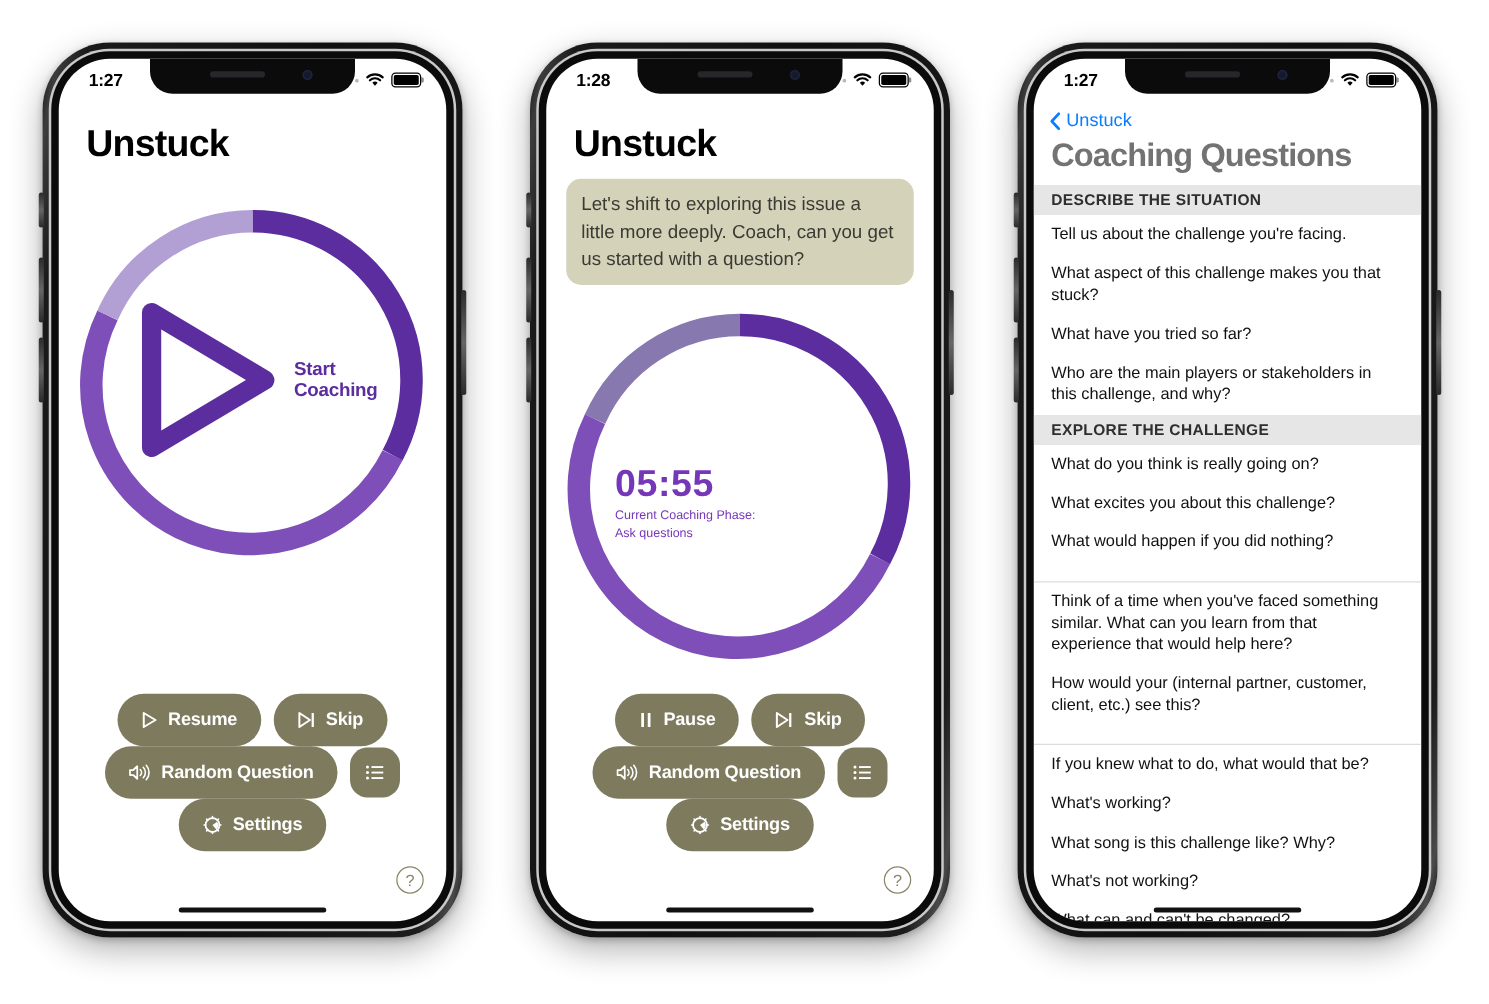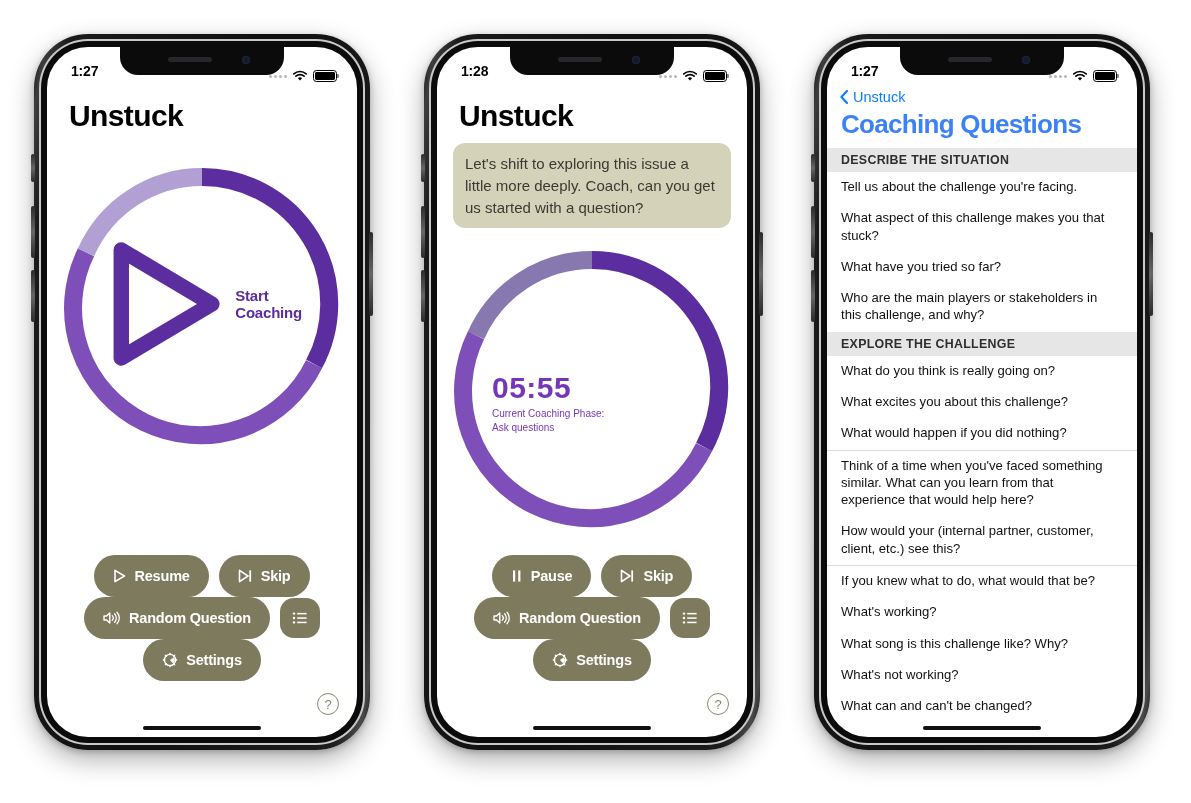--- a/index.html
+++ b/index.html
@@ -85,23 +85,24 @@
     right: 34px; top: 9px;
     width: 8px; height: 8px;
     border-radius: 50%;
     background: #15192b;
     box-shadow: inset 0 0 2px #2b3a66;
   }
 
   
   .statusbar {
     position: absolute;
-    top: 12px; left: 0; right: 0;
+    top: 0; left: 0; right: 0;
     height: 30px;
     display: flex;
+    align-items: center;
     justify-content: space-between;
     padding: 4px 20px 0 24px;
     box-sizing: border-box;
     z-index: 10;
   }
   .status-time {
     font-size: 14px;
     font-weight: bold;
     color: #000;
     letter-spacing: -0.2px;
@@ -262,40 +263,40 @@
     align-items: center;
     gap: 4px;
     padding: 6px 12px 0 12px;
     color: #0a7cff;
     font-size: 14.5px;
     cursor: pointer;
   }
   .list-title {
     font-size: 26px;
     font-weight: bold;
-    color: #3b82f6;
+    color: #737373;
     letter-spacing: -0.7px;
     padding: 4px 14px 8px 14px;
     margin: 0;
   }
   .section-head {
     background: #e6e6e6;
     font-size: 12.4px;
     font-weight: bold;
     color: #2e2e2e;
     letter-spacing: 0.3px;
     padding: 5px 14px;
   }
   .q-item {
     font-size: 13.1px;
     color: #111;
     line-height: 1.32;
     padding: 6px 16px 8px 14px;
   }
-  .q-item.divider { border-top: 1px solid #dcdcdc; }
+  .q-item.divider { border-top: 1px solid #dcdcdc; margin-top: 15px; }
   .list-scroll { height: 100%; overflow: hidden; }
 </style>
 </head>
 <body>
 
 <div class="stage">
 
   <div class="phone" style="left:34px; top:34px;">
     <div class="btn-side btn-silent"></div>
     <div class="btn-side btn-volup"></div>

